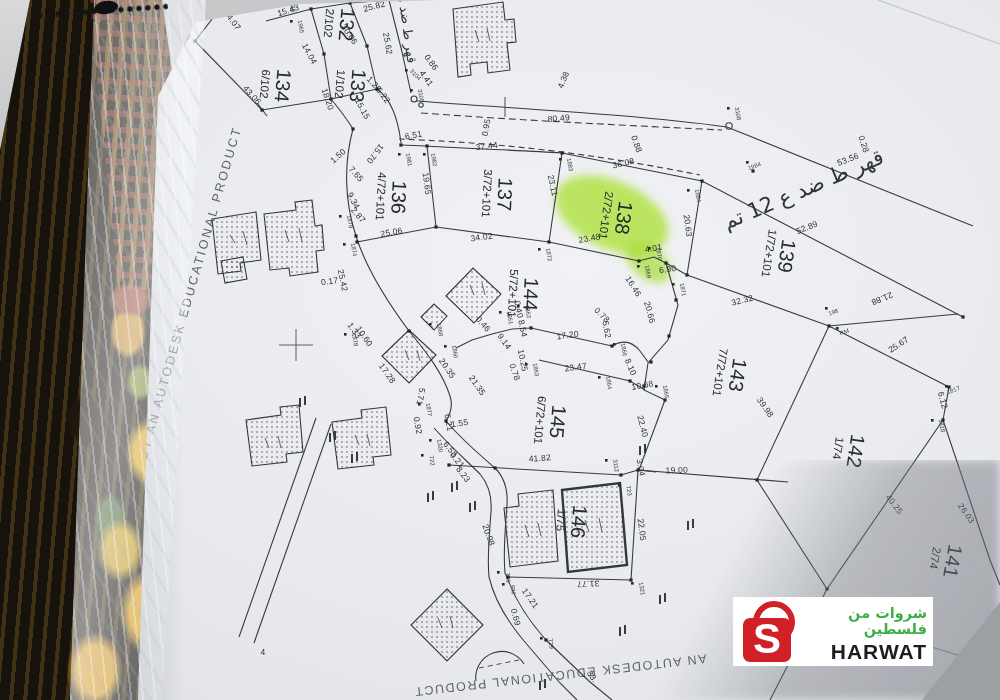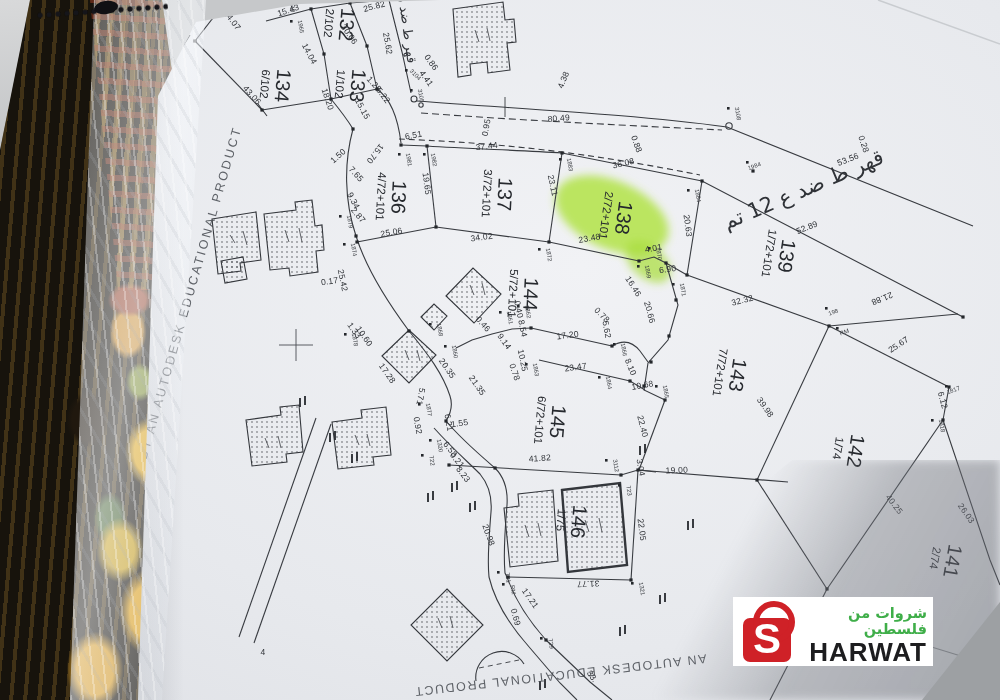--- a/index.html
+++ b/index.html
@@ -69,21 +69,21 @@
   .logo{position:absolute;left:733px;top:597px;width:200px;height:69px;background:#ffffff;
     display:flex;align-items:center;padding:3px 6px 3px 8px;box-sizing:border-box;}
   .bag{position:relative;width:56px;height:60px;flex:0 0 auto;}
   .bag .body{position:absolute;left:2px;top:16px;width:48px;height:44px;border-radius:7px;}
   .bag .handle{position:absolute;left:12px;top:-1px;width:30px;height:30px;border-radius:50%;
     border:6px solid transparent;}
   .bag .s{position:absolute;left:2px;top:12px;width:48px;height:48px;color:#fff;
     font-size:42px;font-weight:bold;text-align:center;line-height:50px;}
   .logo-text{display:flex;flex-direction:column;align-items:flex-end;margin-left:-8px;flex:1;margin-top:8px;}
   .logo-ar{font-family:"DejaVu Sans",sans-serif;font-size:14.5px;font-weight:bold;direction:rtl;}
-  .logo-en{font-size:26px;font-weight:bold;color:#1d1d1f;letter-spacing:1px;line-height:30px;}
+  .logo-en{font-size:21px;font-weight:bold;color:#1d1d1f;letter-spacing:1px;line-height:30px;}
 </style>
 </head>
 <body>
 
 <div class="scene">
 
   <div class="corner-tl"></div>
 
   <div class="fabric">
     <div class="fabric-top"></div>

